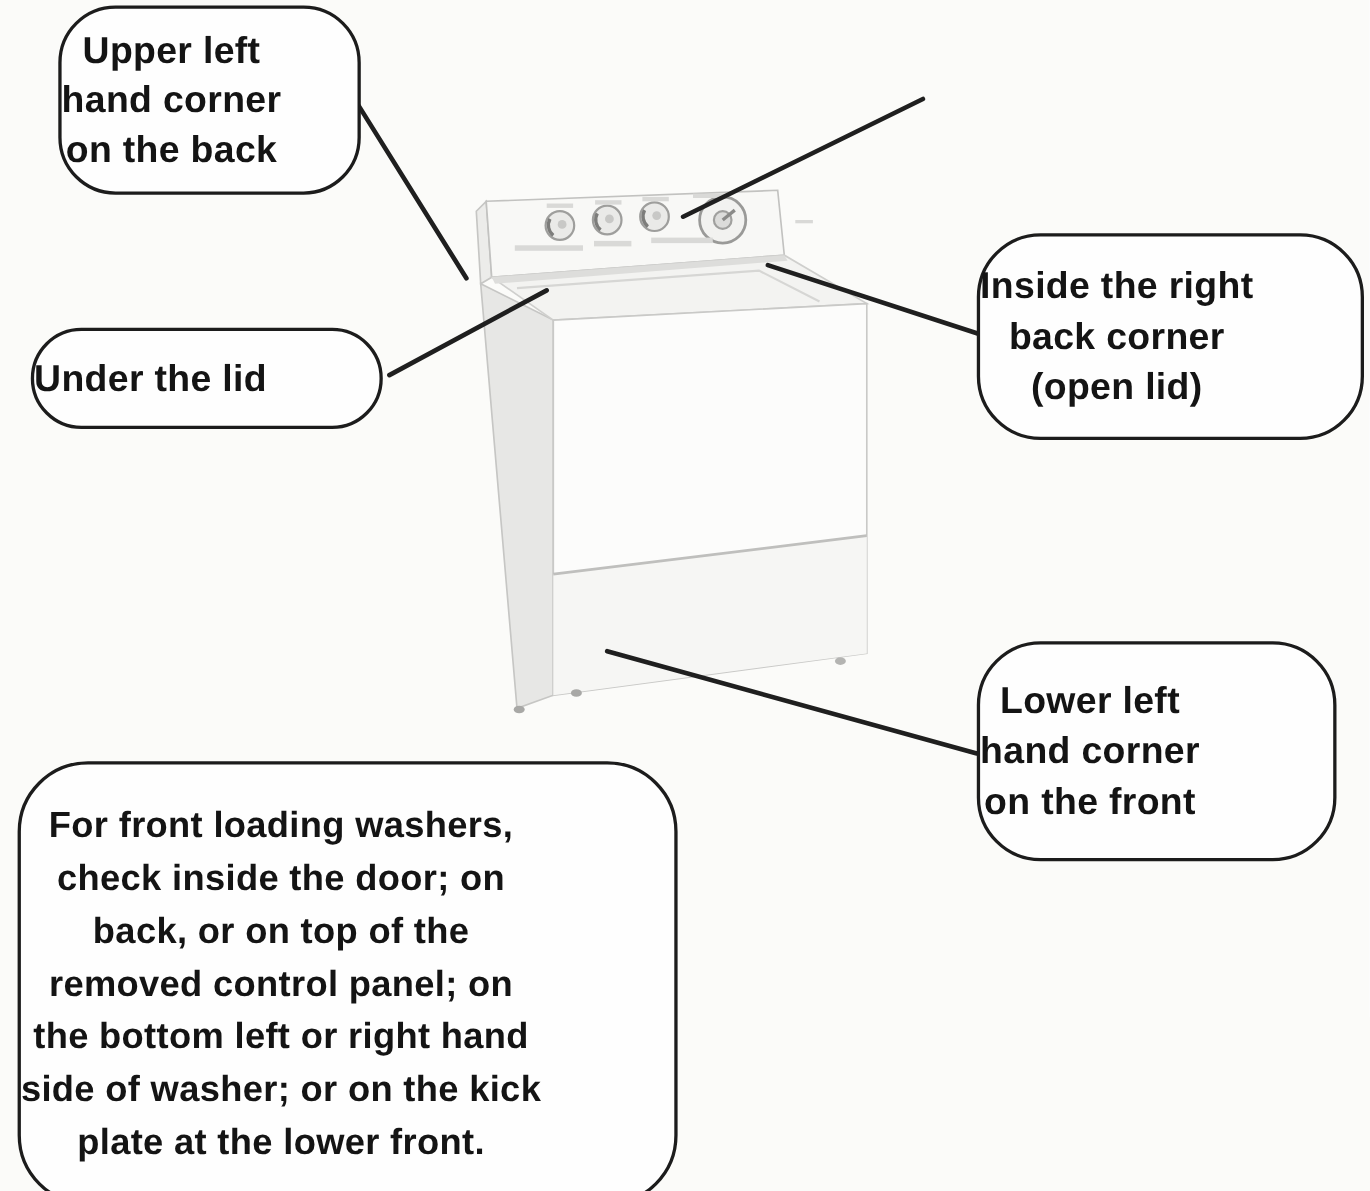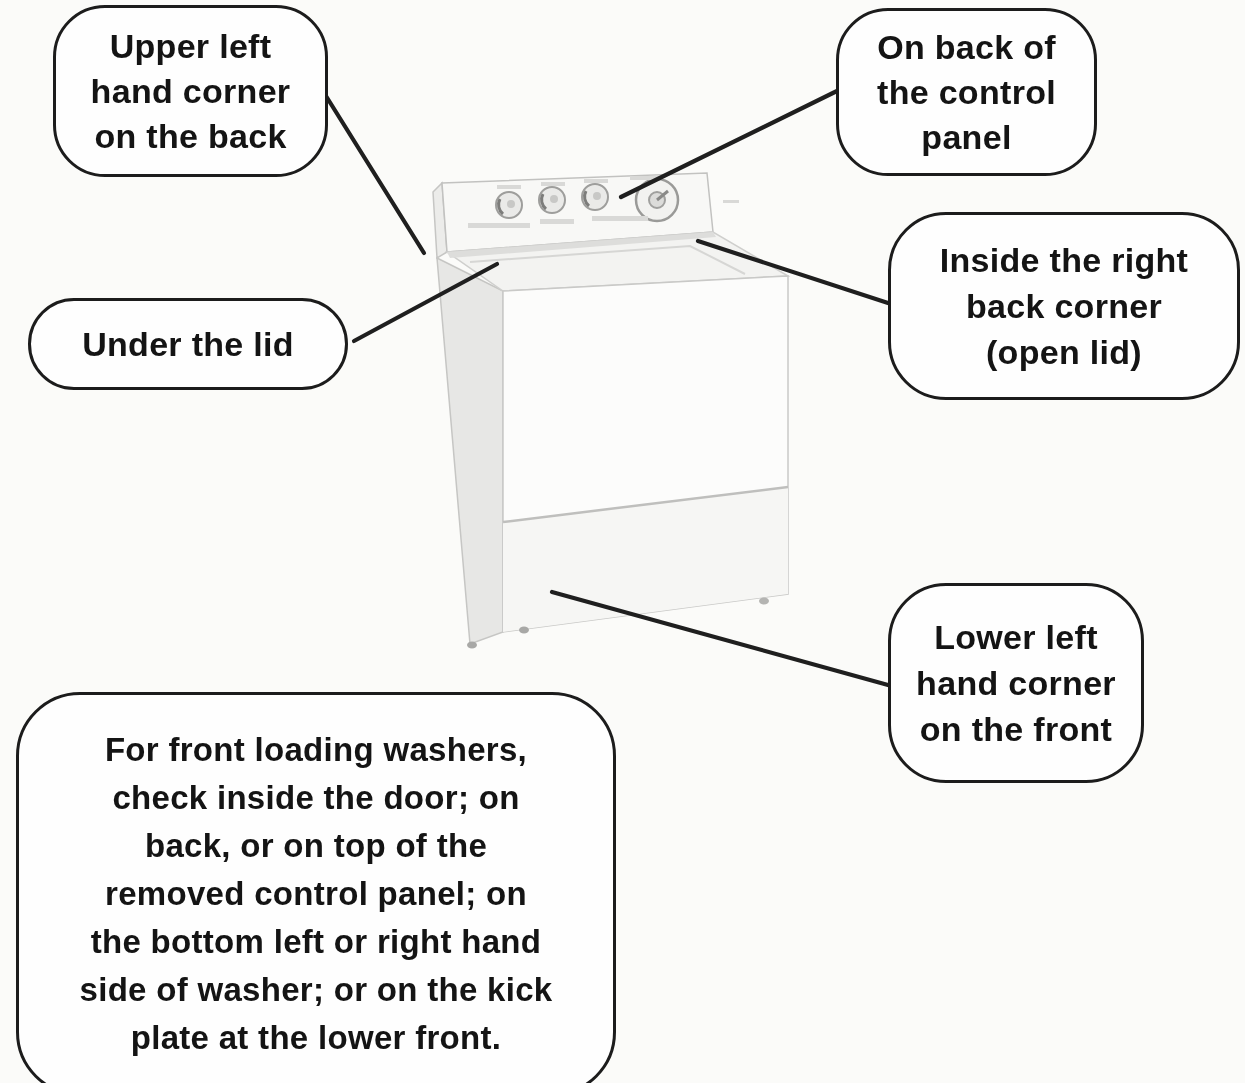--- a/index.html
+++ b/index.html
@@ -22,38 +22,37 @@
     width: 1245px; height: 1083px;
     display: block;
   }
   .bubble {
     position: absolute;
     box-sizing: border-box;
     background: #fefefe;
     border: 3.5px solid #1c1c1c;
     display: flex;
     align-items: center;
-    justify-content: center;
     text-align: center;
   }
   .bubble-text {
     white-space: pre-line;
     font-weight: 700;
     color: #141414;
     letter-spacing: 0.3px;
   }
   .b1 { left: 53px;  top: 5px;   width: 275px; height: 172px; border-radius: 52px; }
   .b1 .bubble-text { font-size: 34px; line-height: 45px; }
   .b2 { left: 836px; top: 8px;   width: 261px; height: 168px; border-radius: 52px; }
   .b2 .bubble-text { font-size: 34px; line-height: 45px; }
   .b3 { left: 28px;  top: 298px; width: 320px; height: 92px;  border-radius: 46px; }
   .b3 .bubble-text { font-size: 34px; line-height: 45px; }
   .b4 { left: 888px; top: 212px; width: 352px; height: 188px; border-radius: 58px; }
   .b4 .bubble-text { font-size: 34px; line-height: 46px; }
-  .b5 { left: 888px; top: 583px; width: 256px; height: 200px; border-radius: 58px; }
+  .b5 { left: 888px; top: 583px; width: 327px; height: 200px; border-radius: 58px; }
   .b5 .bubble-text { font-size: 34px; line-height: 46px; }
   .b6 { left: 16px;   top: 692px; width: 600px; height: 404px; border-radius: 64px; }
   .b6 .bubble-text { font-size: 33px; line-height: 48px; }
 </style>
 </head>
 <body>
 
 <div class="diagram">
 
   <svg class="art" viewBox="0 0 1245 1083" xmlns="http://www.w3.org/2000/svg">
@@ -123,25 +122,20 @@
       <line x1="552" y1="592" x2="888" y2="685"></line>
     </g>
   </svg>
 
   <div class="bubble b1">
     <span class="bubble-text">Upper left
 hand corner
 on the back</span>
   </div>
 
-  <div class="bubble b2">
-    <span class="bubble-text">On back of
-the control
-panel</span>
-  </div>
 
   <div class="bubble b4">
     <span class="bubble-text">Inside the right
 back corner
 (open lid)</span>
   </div>
 
   <div class="bubble b3">
     <span class="bubble-text">Under the lid</span>
   </div>

